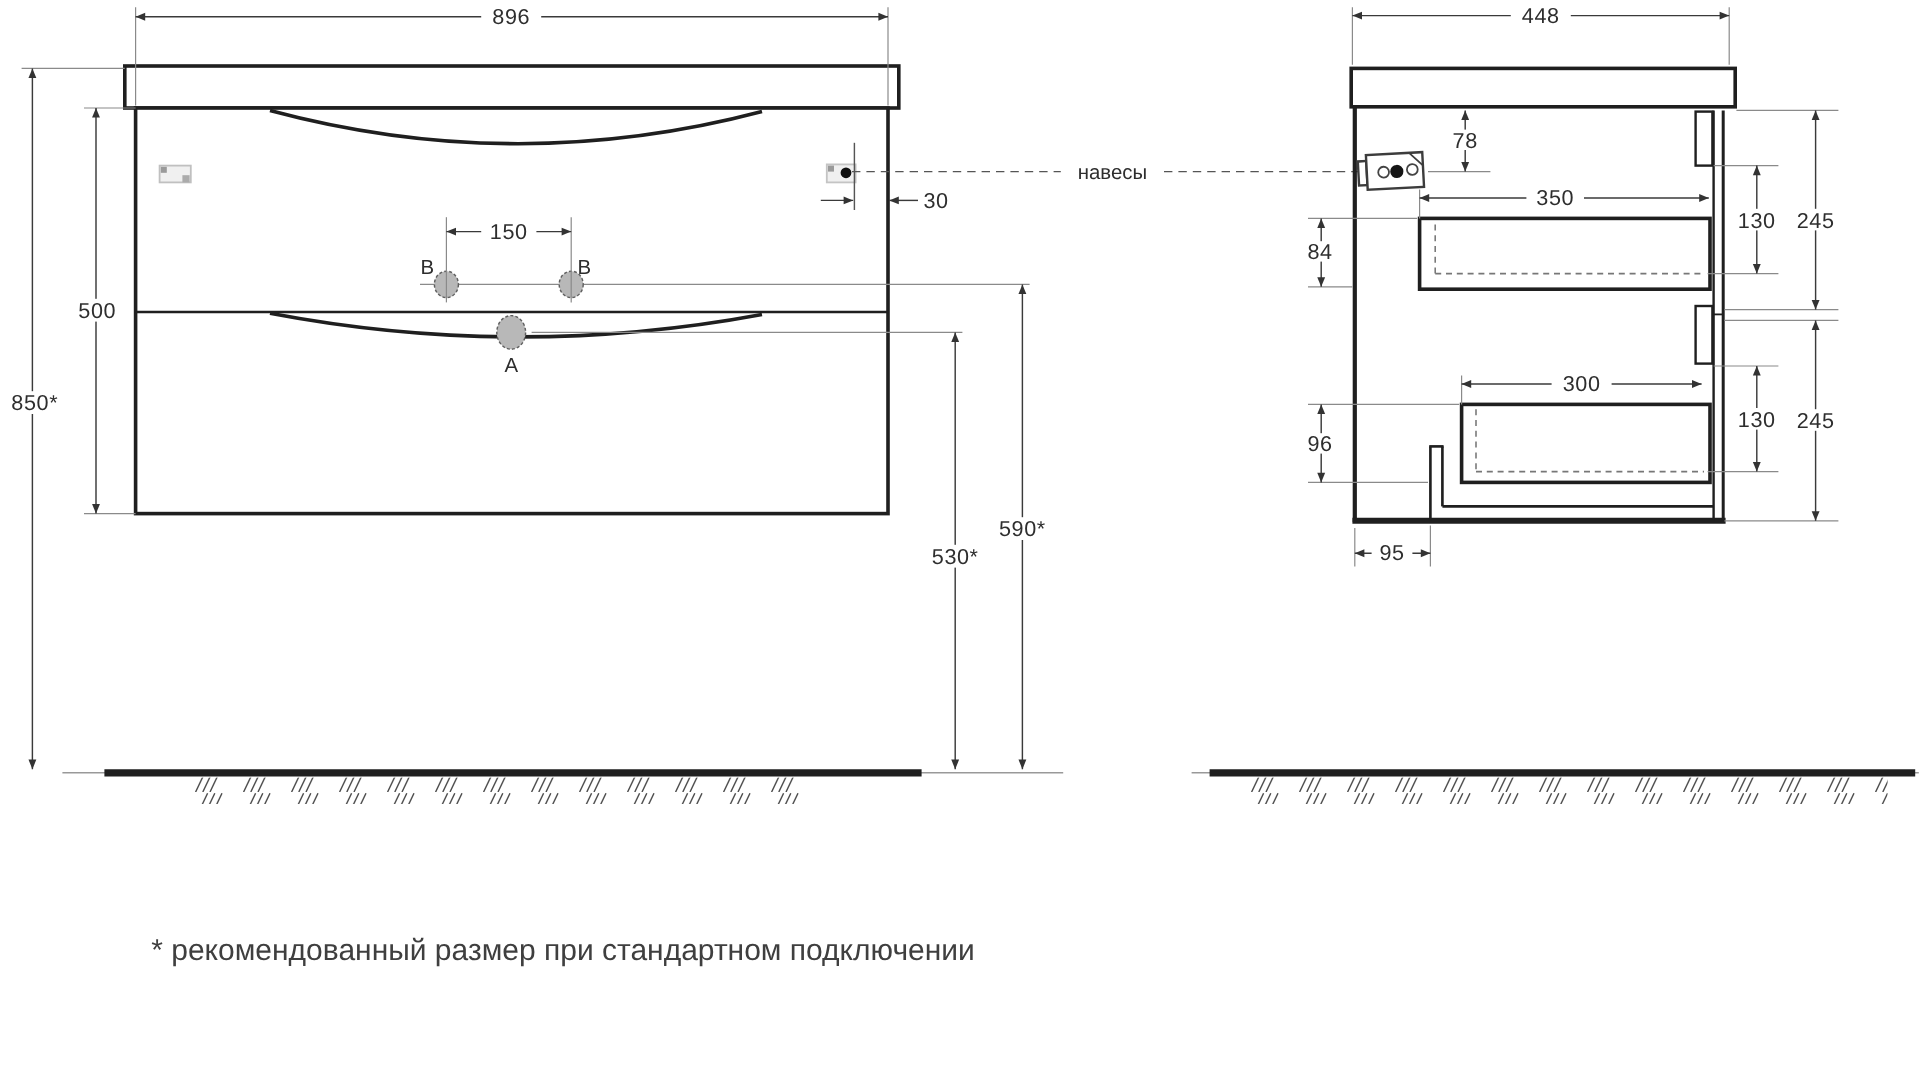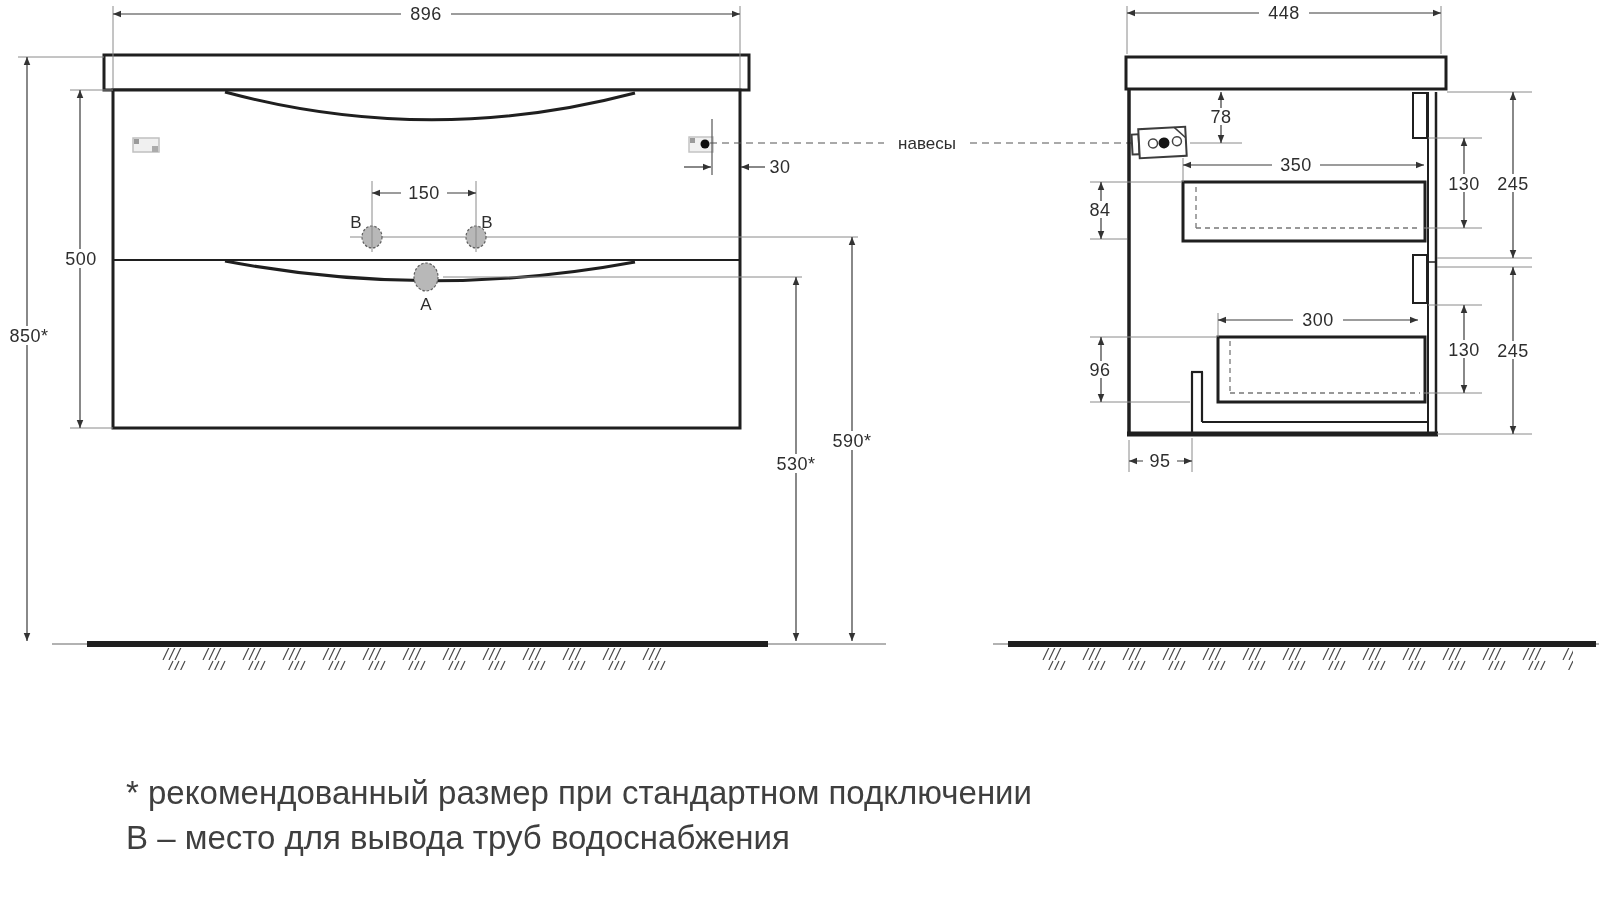--- a/index.html
+++ b/index.html
@@ -11,21 +11,21 @@
   .med{stroke:#1f1f1f;stroke-width:2.2;fill:none;}
   .ext{stroke:#8a8a8a;stroke-width:1;fill:none;}
   .dim{stroke:#3a3a3a;stroke-width:1.2;fill:none;}
   .hid{stroke:#777;stroke-width:1.3;fill:none;stroke-dasharray:5,4;}
   .callout{stroke:#555;stroke-width:1.2;fill:none;stroke-dasharray:7,5;}
   .tbg{fill:#ffffff;}
   .dtxt{font-family:"Liberation Sans", sans-serif;font-size:18px;fill:#2e2e2e;letter-spacing:.5px;}
   .ltxt{font-family:"Liberation Sans", sans-serif;font-size:17px;fill:#2e2e2e;}
   .hole{fill:#b8b8b8;stroke:#5f5f5f;stroke-width:1.2;stroke-dasharray:2.5,1.8;}
   .bracket{fill:#ffffff;stroke:#3c3c3c;stroke-width:2;}
-  .notes{position:absolute;left:126px;top:770px;font-size:33px;line-height:45px;
+  .notes{position:absolute;left:126px;top:770px;font-size:25px;line-height:45px;
          color:#3f3f3f;font-family:"Liberation Sans", sans-serif;}
 </style>
 </head>
 <body>
 
 <div id="canvas">
 <svg width="1600" height="905" viewBox="0 0 1600 905">
   <defs>
     <marker id="ah" viewBox="0 0 10 10" refX="10" refY="5" markerWidth="15" markerHeight="8" orient="auto-start-reverse" markerUnits="userSpaceOnUse">
       <path d="M0,0.9 L10,5 L0,9.1 Z" fill="#333"></path>
@@ -246,15 +246,14 @@
     <line class="ext" x1="1437" y1="267" x2="1532" y2="267"></line>
     <line class="ext" x1="1437" y1="434" x2="1532" y2="434"></line>
     <line class="dim" x1="1513" y1="267" x2="1513" y2="434" marker-start="url(#ah)" marker-end="url(#ah)"></line>
     <rect class="tbg" x="1490" y="341" width="46" height="18"></rect>
     <text class="dtxt" x="1513" y="357" text-anchor="middle">245</text>
   </g>
 </svg>
 
 <div class="notes">
   <div>* рекомендованный размер при стандартном подключении</div>
-  <div>В – место для вывода труб водоснабжения</div>
 </div>
 </div>
 
 </body></html>

